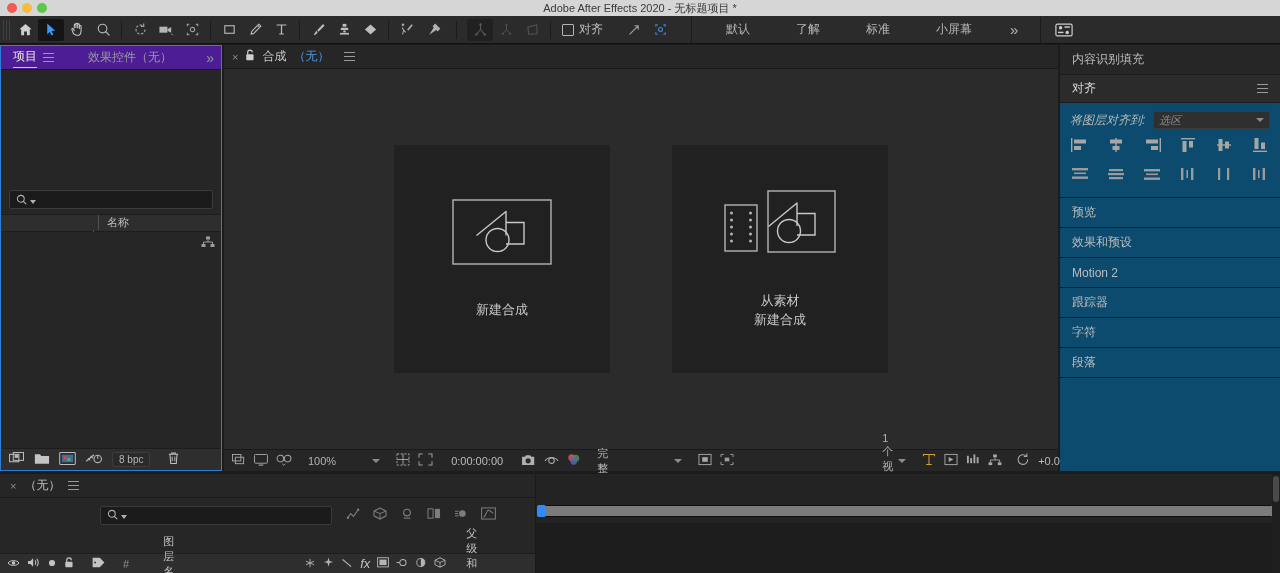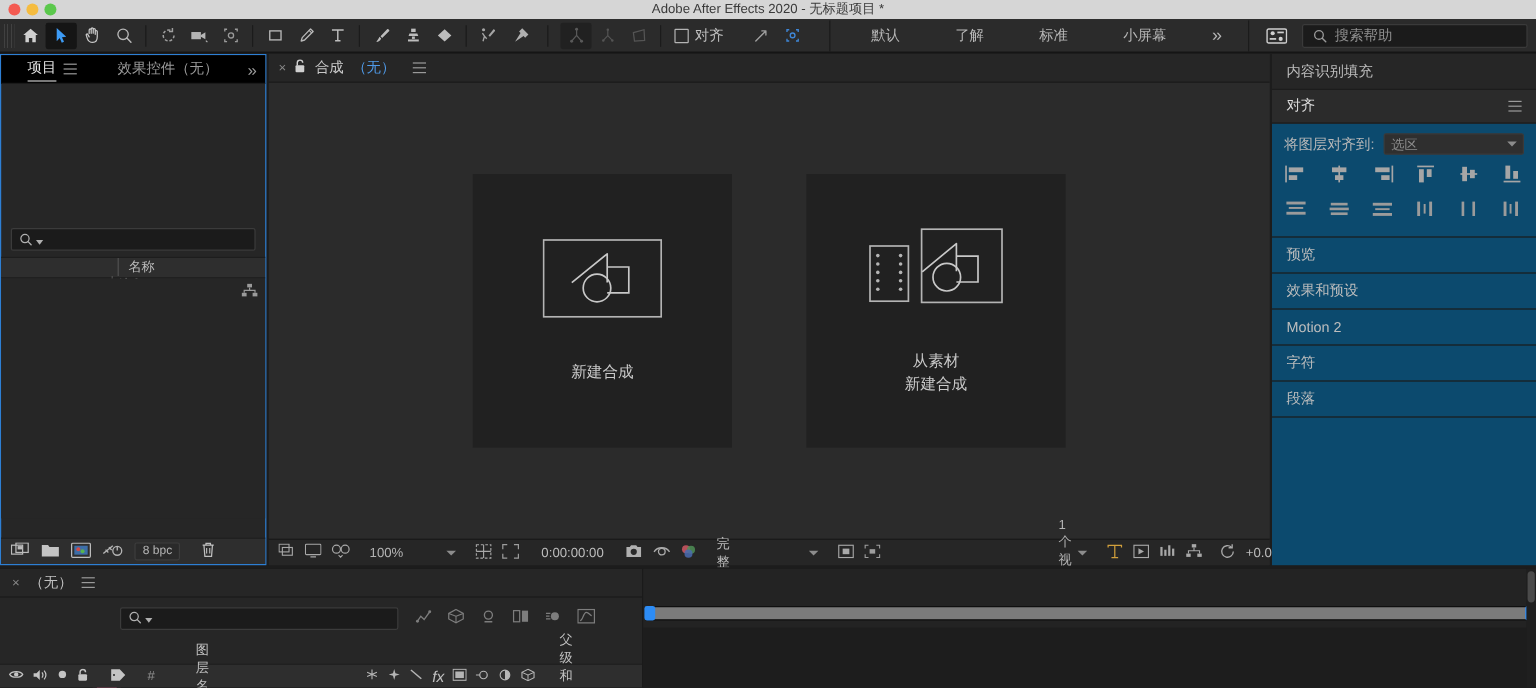--- a/index.html
+++ b/index.html
@@ -53,22 +53,22 @@
   .wsdiv{width:1px;height:26px;background:#1b1b1b;}
   .searchhelp{
     height:20px;background:#1b1b1b;border:1px solid #3a3a3a;border-radius:2px;
     display:flex;align-items:center;gap:6px;padding:0 8px;width:188px;
     color:#8e8e8e;font-size:12px;
   }
 
   
   .panel{position:absolute;background:#262626;}
   .ptabbar{
-    height:24px;background:#000000;display:flex;align-items:center;
-    border-bottom:1px solid #1a1a1a;padding-left:15px;gap:0;
+    height:24px;background:#4c1d95;display:flex;align-items:center;
+    border-bottom:1px solid #1a1a1a;padding-left:5px;gap:0;
   }
   .ptab{
     font-size:12px;color:#9a9a9a;display:flex;align-items:center;gap:6px;
     height:24px;padding:0 7px;white-space:nowrap;
   }
   .ptab.active{color:#e3e3e3;}
   .ptab.active .tabname{border-bottom:1px solid #c8c8c8;padding-bottom:2px;}
   .hamb{display:inline-block;width:11px;height:9px;position:relative;}
   .hamb i{position:absolute;left:0;width:11px;height:1px;background:#9a9a9a;}
   .hamb i:nth-child(1){top:0;}
@@ -151,21 +151,21 @@
   .rsec{
     height:30px;display:flex;align-items:center;padding-left:12px;
     font-size:12px;color:#bdbdbd;border-bottom:1px solid #1c1c1c;
   }
   .rsec.head{background:#262626;}
   .align-head{
     height:28px;display:flex;align-items:center;justify-content:space-between;
     padding:0 12px;font-size:12px;color:#ddd;border-bottom:1px solid #1c1c1c;
     background:#2b2b2b;
   }
-  .align-row{padding:8px 10px 4px 10px;display:flex;align-items:center;gap:8px;font-size:12px;color:#b8b8b8;}
+  .align-row{padding:8px 10px 4px 10px;display:flex;align-items:center;gap:8px;font-size:12px;color:#b8b8b8;font-style:italic;}
   .minisel{
     flex:1;height:18px;background:#2f2f2f;border:1px solid #3a3a3a;border-radius:2px;
     display:flex;align-items:center;justify-content:space-between;padding:0 5px;
     color:#8d8d8d;font-size:11px;
   }
   .iconrow{display:flex;align-items:center;justify-content:space-between;padding:4px 10px 6px 10px;}
   .alabel{padding:6px 10px 2px 10px;font-size:12px;color:#b8b8b8;}
   .rdiv{height:1px;background:#1c1c1c;margin-top:6px;}
 
   
@@ -380,27 +380,20 @@
     <div class="tbtn">
       <svg width="18" height="14" viewBox="0 0 20 15">
           <rect x="1" y="1" width="18" height="13" rx="1.5" fill="none" stroke="#cfcfcf" stroke-width="1.3"></rect>
           <circle cx="6.2" cy="5" r="1.9" fill="#cfcfcf"></circle>
           <rect x="10.5" y="3.4" width="6" height="1.6" fill="#cfcfcf"></rect>
           <rect x="3.4" y="9.4" width="6" height="1.6" fill="#cfcfcf"></rect>
           <circle cx="13.6" cy="10.2" r="1.9" fill="#cfcfcf"></circle>
         </svg>
     </div>
 
-    <div class="searchhelp" style="margin-left:8px;">
-      <svg width="12" height="12" viewBox="0 0 14 14">
-          <circle cx="6" cy="6" r="4.2" fill="none" stroke="#9a9a9a" stroke-width="1.3"></circle>
-          <path d="M9.2 9.2 12.6 12.6" stroke="#9a9a9a" stroke-width="1.4" stroke-linecap="round"></path>
-        </svg>
-      <span>搜索帮助</span>
-    </div>
   </div>
 
   <div class="panel" id="projectPanel">
     <div class="proj-body">
       <div class="ptabbar">
         <div class="ptab active">
           <span class="tabname">项目</span>
           <span class="hamb">
               <i></i>
               <i></i>
@@ -755,20 +748,21 @@
             <rect x="3" y="2" width="2.4" height="12" fill="#9b9b9b"></rect>
             <rect x="8" y="4" width="1.6" height="8" fill="#9b9b9b"></rect>
             <rect x="12.6" y="2" width="2.4" height="12" fill="#9b9b9b"></rect>
           </svg></span>
     </div>
 
     <div class="rdiv"></div>
     <div class="rsec">预览</div>
     <div class="rsec">效果和预设</div>
     <div class="rsec">Motion 2</div>
+    <div class="rsec">跟踪器</div>
     <div class="rsec">字符</div>
     <div class="rsec">段落</div>
   </div>
 
   <div class="panel" id="timeline">
     <div class="tl-tabbar">
       <span class="closex">×</span>
       <span style="color:#c0c0c0;">（无）</span>
       <span class="hamb">
           <i></i>

